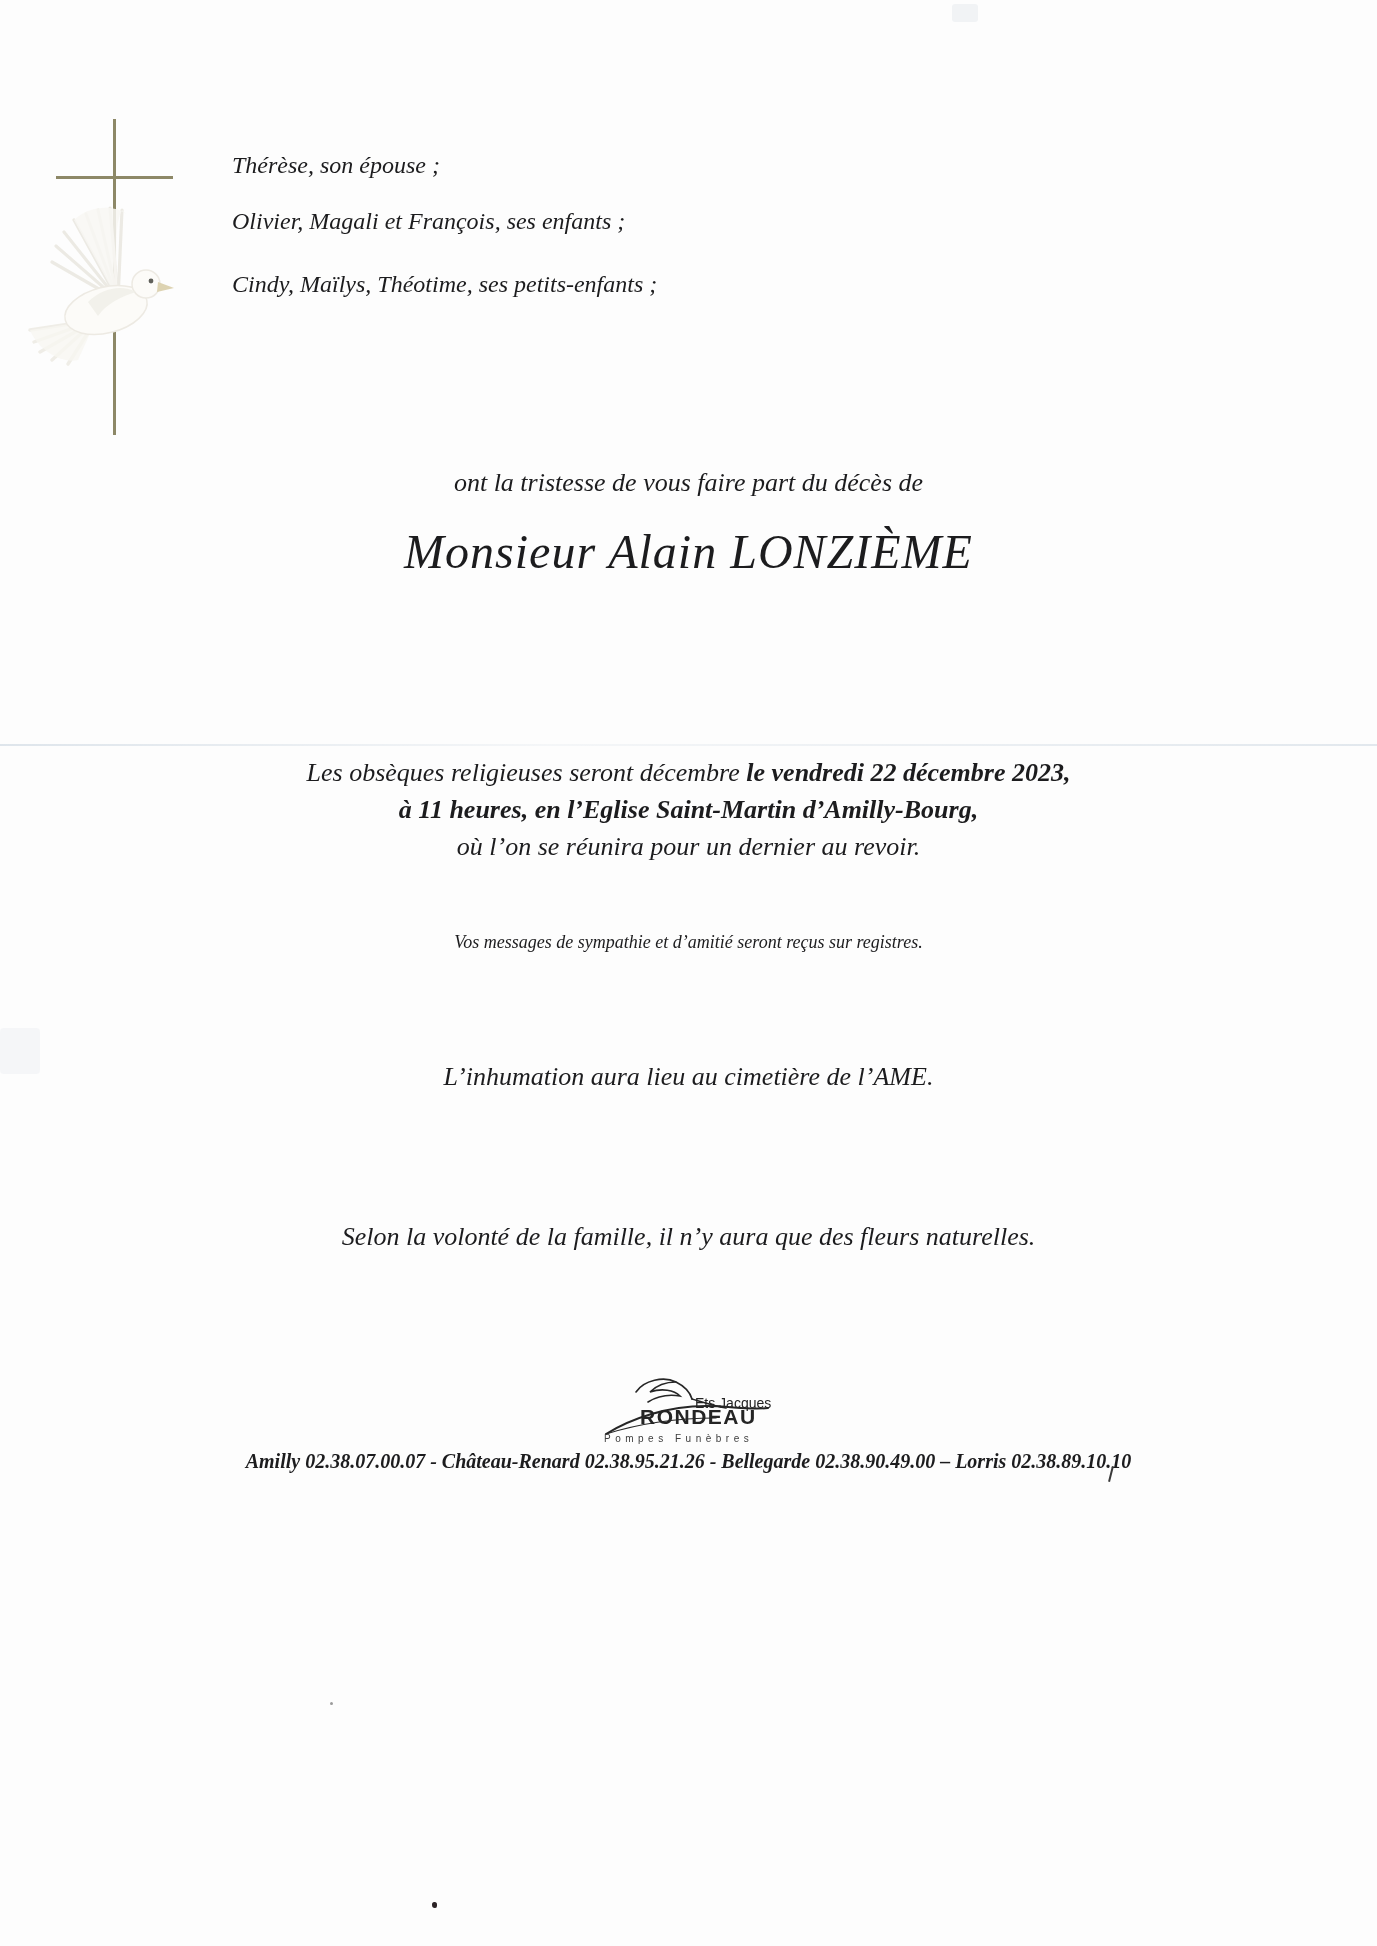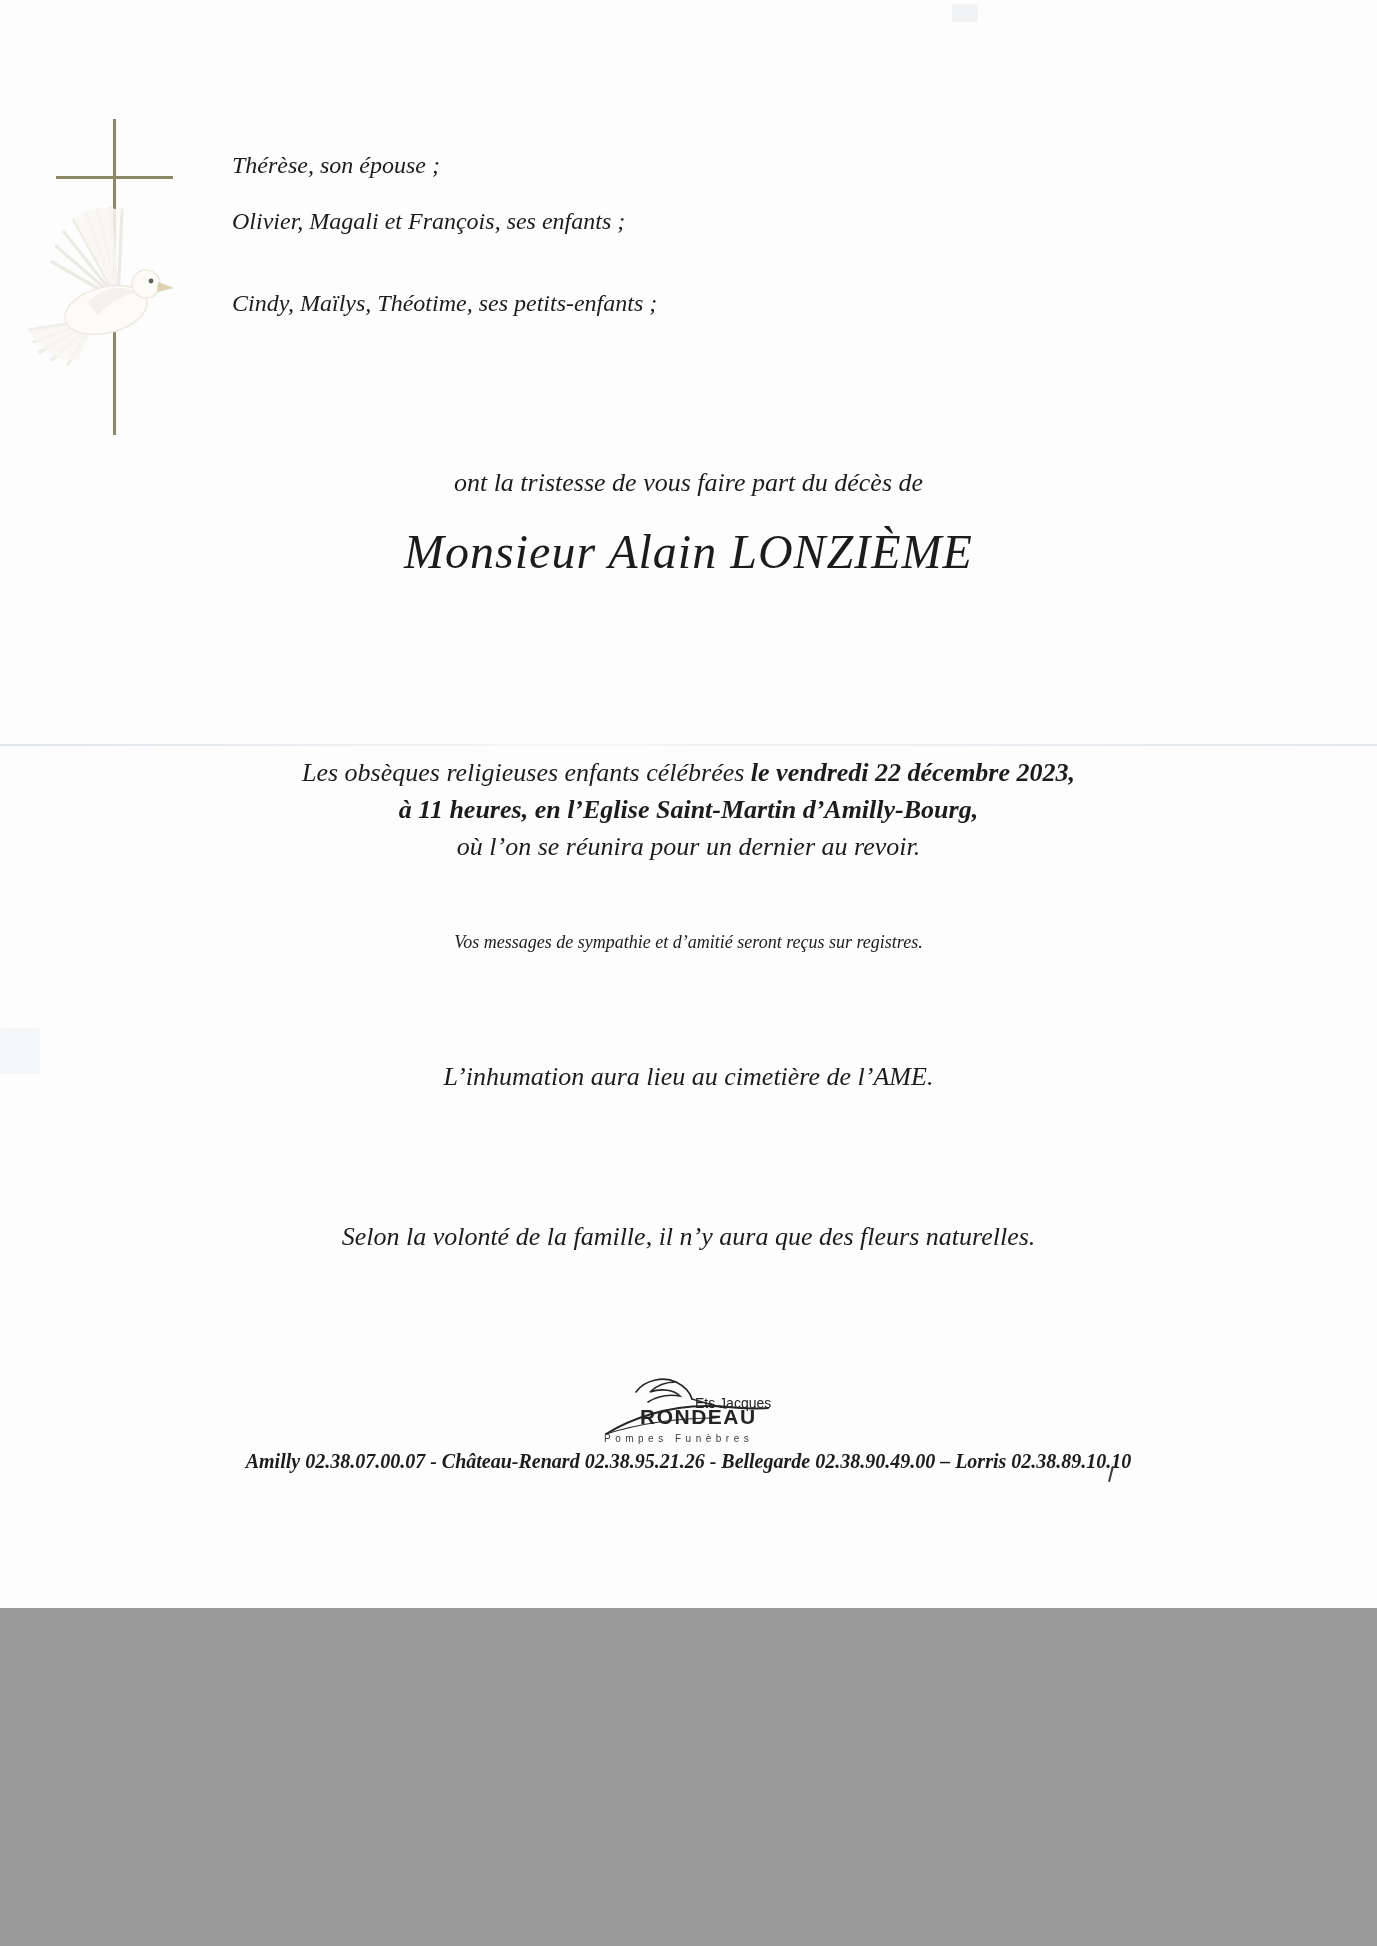--- a/index.html
+++ b/index.html
@@ -1,34 +1,34 @@
 <!DOCTYPE html>
 <html lang="fr"><head>
 <meta charset="utf-8">
 <style>
   html,body{margin:0;padding:0;background:#9a9a9a;}
   .page{
     position:relative;
-    width:1377px;height:1608px;
+    width:1377px;height:1946px;
     margin:0 auto;
     background:#fdfdfd;
     overflow:hidden;
     font-family:"Liberation Serif","DejaVu Serif",serif;
     color:#1c1c1e;
   }
   
   .cross-v{position:absolute;left:113px;top:119px;width:3px;height:316px;background:#8d8867;}
   .cross-h{position:absolute;left:56px;top:176px;width:117px;height:3px;background:#8d8867;}
   
   .dove{position:absolute;left:18px;top:192px;width:180px;height:180px;}
   
   .family{position:absolute;left:232px;top:150px;font-style:italic;font-size:24px;line-height:30px;}
   .family .fl{white-space:nowrap;}
   .fl1{margin-bottom:26px;}
-  .fl2{margin-bottom:52px;}
+  .fl2{margin-bottom:33px;}
   .centered{position:absolute;left:0;width:1377px;text-align:center;font-style:italic;}
   .intro{top:468px;font-size:26px;}
   .deceased{top:524px;font-size:48px;letter-spacing:1px;}
   .age{top:604px;font-size:26px;}
   .ceremony{top:754px;font-size:26px;line-height:37px;}
   .ceremony b{font-weight:bold;}
   .messages{top:932px;font-size:18px;}
   .burial{top:1062px;font-size:26px;}
   .flowers{top:1222px;font-size:26px;}
   
@@ -93,21 +93,21 @@
   <div class="family">
     <div class="fl fl1">Thérèse, son épouse ;</div>
     <div class="fl fl2">Olivier, Magali et François, ses enfants ;</div>
     <div class="fl">Cindy, Maïlys, Théotime, ses petits-enfants ;</div>
   </div>
 
   <div class="centered intro">ont la tristesse de vous faire part du décès de</div>
   <div class="centered deceased">Monsieur Alain LONZIÈME</div>
 
   <div class="centered ceremony">
-    <div><span>Les obsèques religieuses enfants célébrées </span><b>le vendredi 22 décembre 2023,</b></div>
+    <div><span>Les obsèques religieuses seront décembre </span><b>le vendredi 22 décembre 2023,</b></div>
     <div><b>à 11 heures, en l’Eglise Saint-Martin d’Amilly-Bourg,</b></div>
     <div>où l’on se réunira pour un dernier au revoir.</div>
   </div>
 
   <div class="centered messages">Vos messages de sympathie et d’amitié seront reçus sur registres.</div>
   <div class="centered burial">L’inhumation aura lieu au cimetière de l’AME.</div>
   <div class="centered flowers">Selon la volonté de la famille, il n’y aura que des fleurs naturelles.</div>
 
   <div class="logo">
     <svg width="185" height="84" viewBox="0 0 185 84" xmlns="http://www.w3.org/2000/svg">

